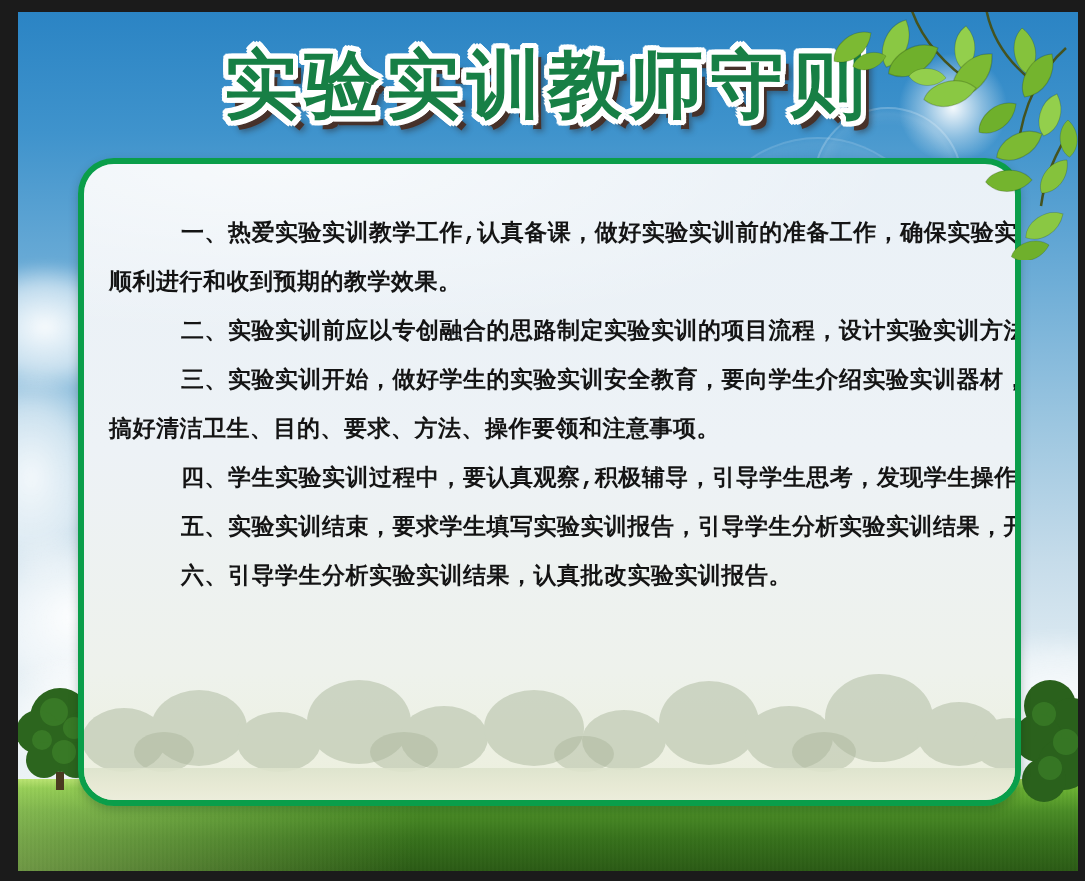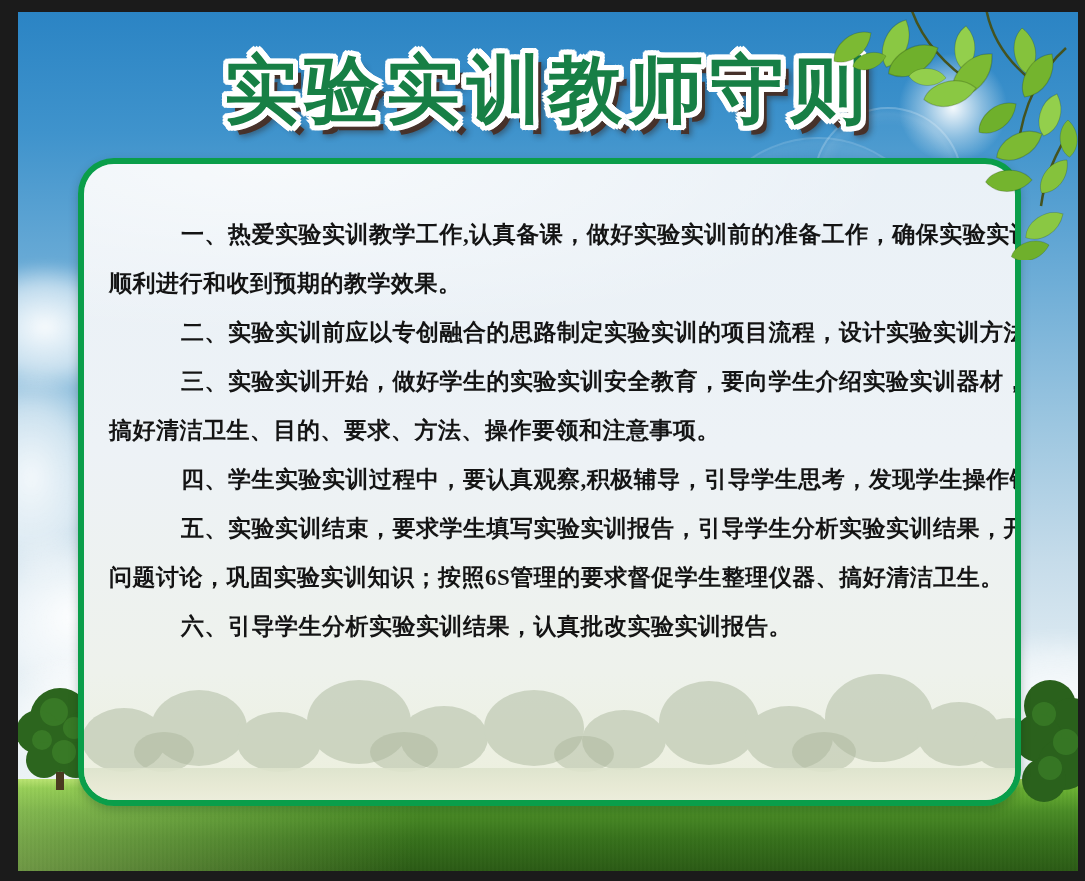--- a/index.html
+++ b/index.html
@@ -1,18 +1,18 @@
 <!DOCTYPE html>
 <html style="--frame: #1b1b1b; --title-green: #177f45; --panel-border: #0a9e4a; --sky-top: #2b84c4; --grass-dark: #2b5a15; --text: #141414;"><head>
 <meta charset="utf-8">
 <style>
   html,body{margin:0;padding:0;background:#1b1b1b;overflow:hidden;}
   *{box-sizing:border-box;}
   .frame{position:relative;width:1085px;height:881px;background:var(--frame,#1b1b1b);
-    font-family:Liberation Serif, serif;}
+    font-family:Liberation Mono, monospace;}
   .photo{position:absolute;left:18px;top:12px;width:1060px;height:859px;overflow:hidden;}
 
   
   .sky{position:absolute;inset:0;
     background:linear-gradient(180deg,#2b84c4 0%,#3f93cc 14%,#6aabd6 30%,#9cc6e0 48%,#c6dcea 64%,#e2edf3 78%,#eef4f6 92%);}
 
   
   .cloud{position:absolute;border-radius:50%;
     background:radial-gradient(ellipse at center,rgba(255,255,255,0.95) 0%,rgba(255,255,255,0.55) 45%,rgba(255,255,255,0) 72%);
     filter:blur(5px);}
@@ -189,21 +189,20 @@
           </div>
           <div>
             <div class="line first">三、实验实训开始，做好学生的实验实训安全教育，要向学生介绍实验实训器材，讲</div>
             <div class="line">搞好清洁卫生、目的、要求、方法、操作要领和注意事项。</div>
           </div>
           <div>
             <div class="line first">四、学生实验实训过程中，要认真观察,积极辅导，引导学生思考，发现学生操作错</div>
           </div>
           <div>
             <div class="line first">五、实验实训结束，要求学生填写实验实训报告，引导学生分析实验实训结果，开展</div>
-            <div class="line">问题讨论，巩固实验实训知识；按照6S管理的要求督促学生整理仪器、搞好清洁卫生。</div>
           </div>
           <div>
             <div class="line first">六、引导学生分析实验实训结果，认真批改实验实训报告。</div>
           </div>
         </div>
     </div>
 
     <div class="leaves">
       <svg width="262" height="252" viewBox="0 0 262 252">
         <defs>

